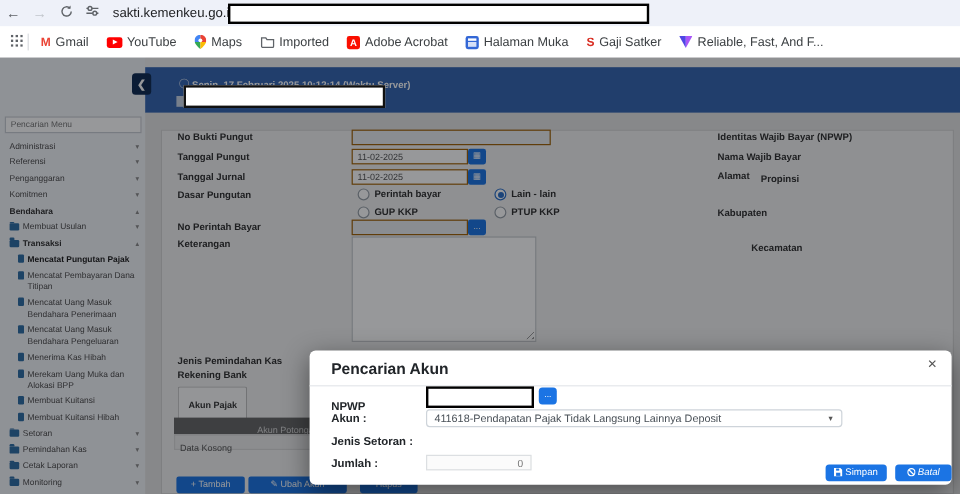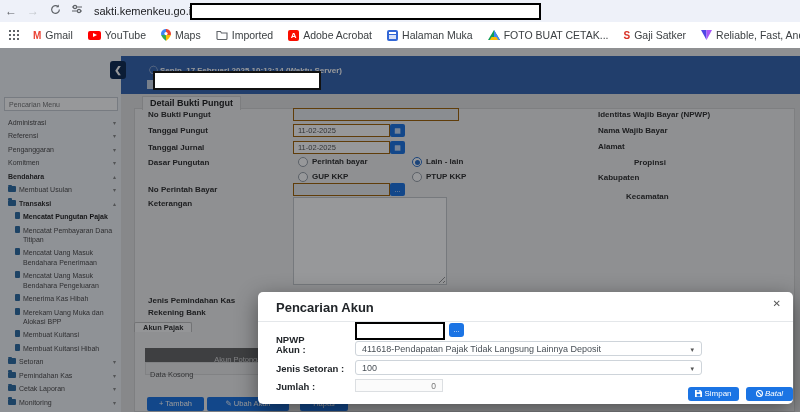--- a/index.html
+++ b/index.html
@@ -74,22 +74,22 @@
   .sqbtn{position:absolute;width:15px;height:13px;background:#1b74e4;color:#fff;border-radius:2px;
     font-size:7px;text-align:center;line-height:13px;}
   .radio{position:absolute;width:8px;height:8px;border:1px solid #98a0a8;border-radius:50%;background:#fff;}
   .radio.sel{border-color:#2a6fc9;}
   .radio.sel::after{content:"";position:absolute;inset:1.5px;background:#2a6fc9;border-radius:50%;}
   .rlbl{position:absolute;font-size:8px;font-weight:bold;color:#2f2f2f;}
   .ta{position:absolute;left:172px;top:103px;width:154px;height:88px;background:#fff;border:1px solid #c6cacd;box-sizing:border-box;}
   .taresize{position:absolute;right:1px;bottom:1px;width:7px;height:7px;
     background:repeating-linear-gradient(135deg,transparent 0 2px,#999 2px 3px);
     clip-path:polygon(100% 0,100% 100%,0 100%);}
-  .akuntab{position:absolute;left:13px;top:228px;font-size:7.5px;font-weight:bold;color:#333;
-    background:#fafafa;border:1px solid #bfbfbf;border-bottom:none;padding:0 8px;border-radius:2px 2px 0 0;}
+  .akuntab{position:absolute;left:27px;top:228px;font-size:7.5px;font-weight:bold;color:#333;
+    background:#fafafa;border:1px solid #bfbfbf;border-bottom:none;padding:10px 8px;border-radius:2px 2px 0 0;}
   .thead{position:absolute;left:24px;top:254px;width:320px;height:14px;background:#676767;}
   .thead .col{display:inline-block;width:190px;text-align:center;color:#d8d8d8;font-size:7.5px;line-height:14px;}
   .trow{position:absolute;left:24px;top:268px;width:320px;height:13px;background:#ececec;border:1px solid #d9d9d9;box-sizing:border-box;}
   .trow span{font-size:7.5px;color:#555;line-height:12px;padding-left:4px;}
   .actbtn{position:absolute;top:303px;height:14px;background:#1b74e4;color:#fff;border-radius:2px;
     font-size:7.5px;text-align:center;line-height:14px;}
 
   
   .modal{position:absolute;left:258px;top:244px;width:535px;height:112px;background:#fff;
     border-radius:5px;box-shadow:0 6px 22px rgba(0,0,0,.45);z-index:10;}
@@ -185,28 +185,20 @@
     </span>
     <span class="bm">
       <span class="acro">A</span>
       <span class="bl">Adobe Acrobat</span>
     </span>
     <span class="bm">
       <span class="halaman"></span>
       <span class="bl">Halaman Muka</span>
     </span>
     <span class="bm">
-      <svg width="12" height="11" viewBox="0 0 12 11">
-          <path d="M6 0 L12 10 H0 Z" fill="#0f9d58"></path>
-          <path d="M6 0 L12 10 H6 Z" fill="#4285f4"></path>
-          <path d="M1.8 10 L3.6 7 H8.4 L10.2 10 Z" fill="#fbbc04"></path>
-        </svg>
-      <span class="bl">FOTO BUAT CETAK...</span>
-    </span>
-    <span class="bm">
       <span class="gajiS">S</span>
       <span class="bl">Gaji Satker</span>
     </span>
     <span class="bm">
       <svg width="11" height="10" viewBox="0 0 11 10">
           <path d="M0 0 H5.5 L5.5 10 L0 0Z" fill="#4f46e5"></path>
           <path d="M11 0 H5.5 V10 L11 0Z" fill="#a855f7"></path>
         </svg>
       <span class="bl">Reliable, Fast, And F...</span>
     </span>
@@ -306,21 +298,20 @@
 
     <div class="main">
       <div class="topbar">
         <span class="clock">◯</span>
         <span class="srvtime">Senin, 17 Februari 2025 10:12:14 (Waktu Server)</span>
         <span class="userchip"></span>
       </div>
 
       <div class="page">
         <div class="card"></div>
-        <div class="sectab">Detail Bukti Pungut</div>
 
         <span class="flabel" style="left:27px;top:16px;">No Bukti Pungut</span>
         <input class="finput dis" style="left: 172px; top: 14px; width: 166px;" readonly="">
 
         <span class="flabel" style="left:27px;top:32px;">Tanggal Pungut</span>
         <input class="finput" style="left: 172px; top: 30px; width: 97px;" readonly="" value="11-02-2025">
         <span class="sqbtn" style="left:269px;top:30px;">▦</span>
 
         <span class="flabel" style="left:27px;top:49px;">Tanggal Jurnal</span>
         <input class="finput" style="left: 172px; top: 47px; width: 97px;" readonly="" value="11-02-2025">
@@ -341,23 +332,23 @@
         <span class="sqbtn" style="left:269px;top:89px;">...</span>
 
         <span class="flabel" style="left:27px;top:105px;">Keterangan</span>
         <div class="ta">
             <span class="taresize"></span>
           </div>
 
         <span class="flabel" style="left:477px;top:16px;">Identitas Wajib Bayar (NPWP)</span>
         <span class="flabel" style="left:477px;top:32px;">Nama Wajib Bayar</span>
         <span class="flabel" style="left:477px;top:48px;">Alamat</span>
-        <span class="flabel" style="left:477px;top:64px;padding-left:36px;">Propinsi</span>
+        <span class="flabel" style="left:477px;top:51px;padding-left:36px;">Propinsi</span>
         <span class="flabel" style="left:477px;top:79px;">Kabupaten</span>
-        <span class="flabel" style="left:477px;top:98px;padding-left:28px;">Kecamatan</span>
+        <span class="flabel" style="left:477px;top:108px;padding-left:28px;">Kecamatan</span>
 
         <span class="flabel" style="left:27px;top:202px;">Jenis Pemindahan Kas</span>
         <span class="flabel" style="left:27px;top:214px;">Rekening Bank</span>
         <span class="akuntab">Akun Pajak</span>
         <div class="thead"><span class="col">Akun Potongan</span></div>
         <div class="trow"><span>Data Kosong</span></div>
         <div class="actbtn" style="left:26px;width:57px;">+ <span>Tambah</span></div>
         <div class="actbtn" style="left:86px;width:82px;">✎ <span>Ubah Akun</span></div>
         <div class="actbtn" style="left:179px;width:48px;"><span>Hapus</span></div>
       </div>
@@ -373,21 +364,20 @@
       <div class="mdiv"></div>
 
       <span class="mlabel" style="top:42px;">NPWP</span>
       <div class="redact-npwp"></div>
       <span class="mlookup">...</span>
 
       <span class="mlabel" style="top:52px;">Akun :</span>
       <div class="msel" style="top:49px;"><span>411618-Pendapatan Pajak Tidak Langsung Lainnya Deposit</span><span class="chev">▾</span></div>
 
       <span class="mlabel" style="top:71px;">Jenis Setoran :</span>
-      <div class="msel" style="top:68px;"><span>100</span><span class="chev">▾</span></div>
 
       <span class="mlabel" style="top:89px;">Jumlah :</span>
       <div class="mnum"><span>0</span></div>
 
       <div class="mbtn" style="left:430px;width:51px;"><svg width="7" height="7" viewBox="0 0 8 8">
             <path d="M0 0h6l2 2v6H0z" fill="#fff"></path>
             <rect x="2" y="4.5" width="4" height="3" fill="#1b74e4"></rect>
             <rect x="2" y="0.5" width="3" height="2" fill="#1b74e4"></rect>
           </svg><span>Simpan</span></div>
       <div class="mbtn" style="left:488px;width:47px;font-style:italic;"><svg width="7" height="7" viewBox="0 0 8 8">

